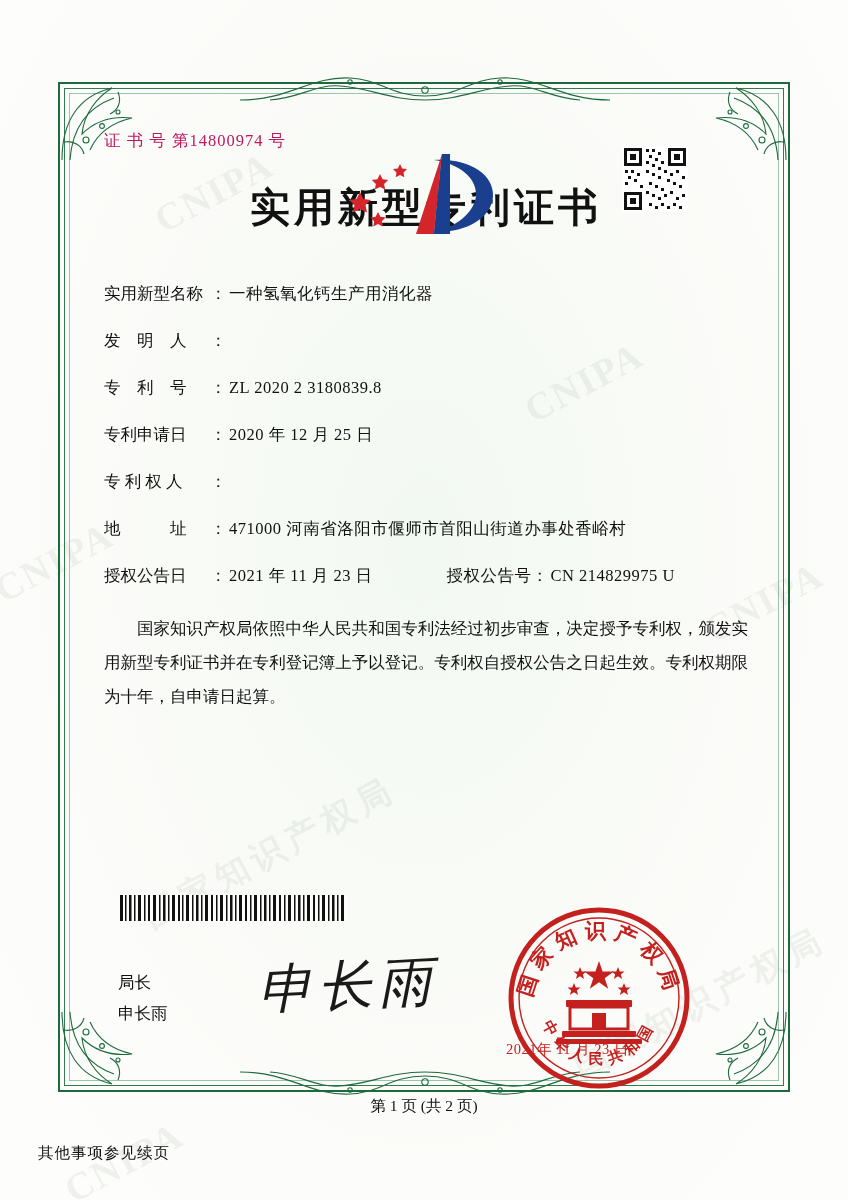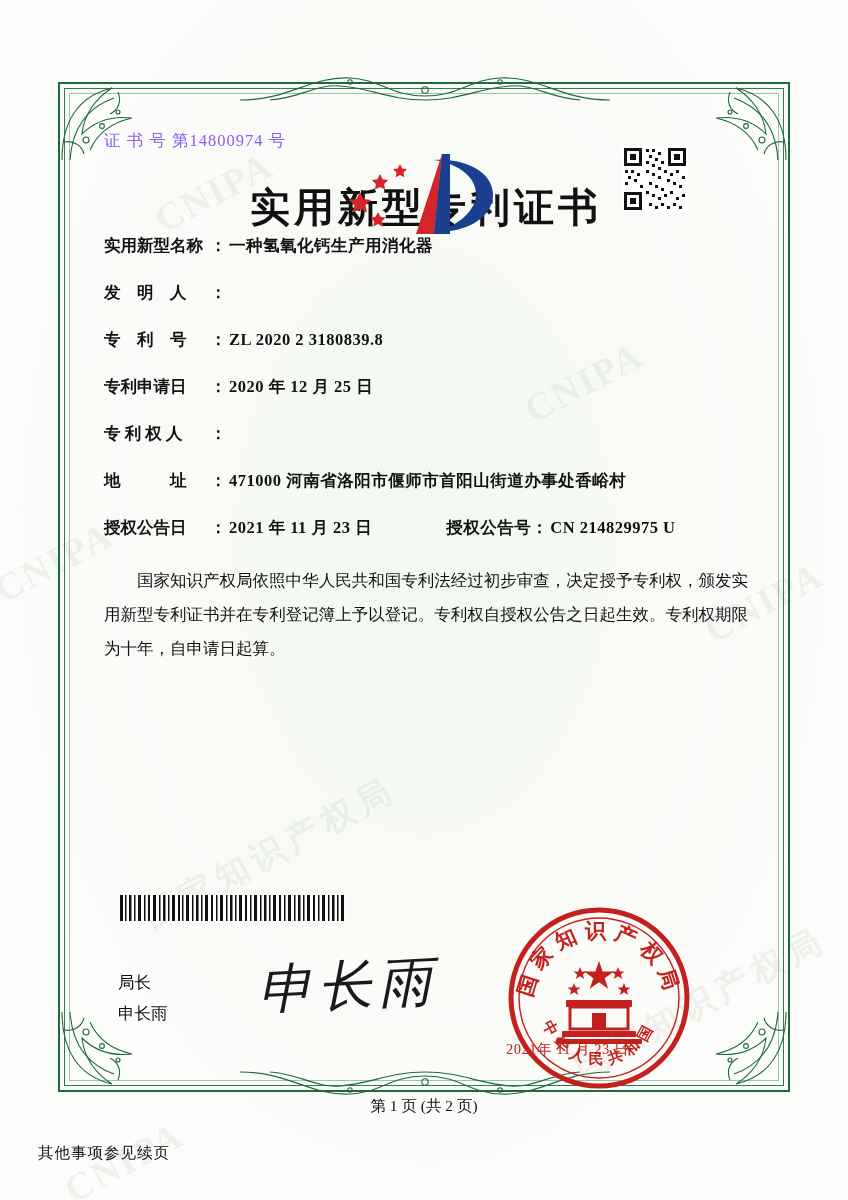--- a/index.html
+++ b/index.html
@@ -100,21 +100,21 @@
   
   .content {
     position: absolute;
     left: 104px;
     top: 130px;
     width: 644px;
   }
 
   .cert-no {
     font-size: 16.5px;
-    color: #8b5cf6;
+    color: #be185d;
     letter-spacing: 1px;
     margin-bottom: 2px;
   }
 
   
   .qr {
     position: absolute;
     right: 60px;
     top: 16px;
     width: 66px;
@@ -137,21 +137,21 @@
     text-align: center;
     font-size: 40px;
     font-weight: bold;
     letter-spacing: 4px;
     color: #111;
     margin-top: 28px;
     font-family: "Liberation Serif", "DejaVu Serif", serif;
   }
 
   .fields {
-    font-weight: bold;
+    margin-top: 48px;
   }
   .field-row {
     display: flex;
     align-items: baseline;
     font-size: 16.5px;
     color: #111;
     margin-bottom: 25px;
     letter-spacing: 0.5px;
   }
   .field-label {

